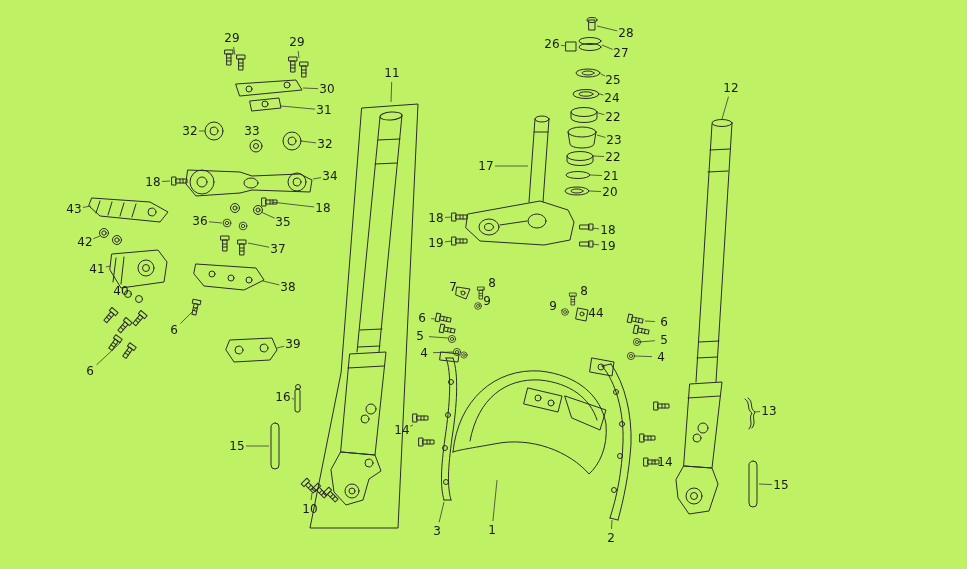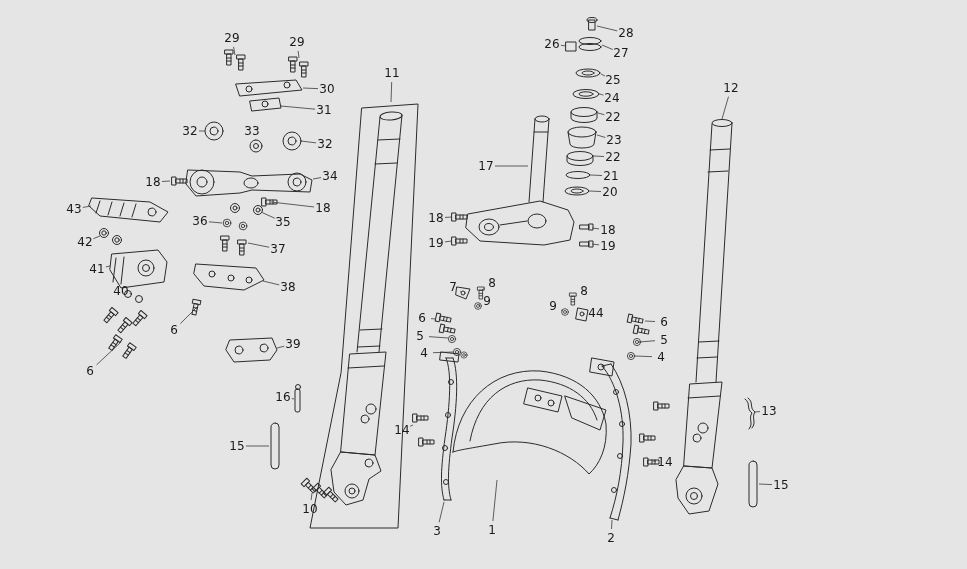--- a/index.html
+++ b/index.html
@@ -1,16 +1,16 @@
 <!DOCTYPE html>
 <html><head>
 <meta charset="utf-8">
 <style>
   html,body{margin:0;padding:0;background:#ffffff;}
-  .page{position:relative;width:967px;height:569px;background:#e5e5e5;overflow:hidden;
+  .page{position:relative;width:967px;height:569px;background:#bef264;overflow:hidden;
         font-family:"DejaVu Sans",sans-serif;}
   svg{display:block;}
   .draw{stroke:#2b2b2b;stroke-width:1;fill:none;stroke-linejoin:round;stroke-linecap:round;}
   #callout-layer text{font-family:"DejaVu Sans",sans-serif;font-size:12px;fill:#1a1a1a;text-anchor:middle;}
   #callout-layer line{stroke:#3a3a3a;stroke-width:0.8;}
 </style>
 </head>
 <body>
 
 <div class="page">

